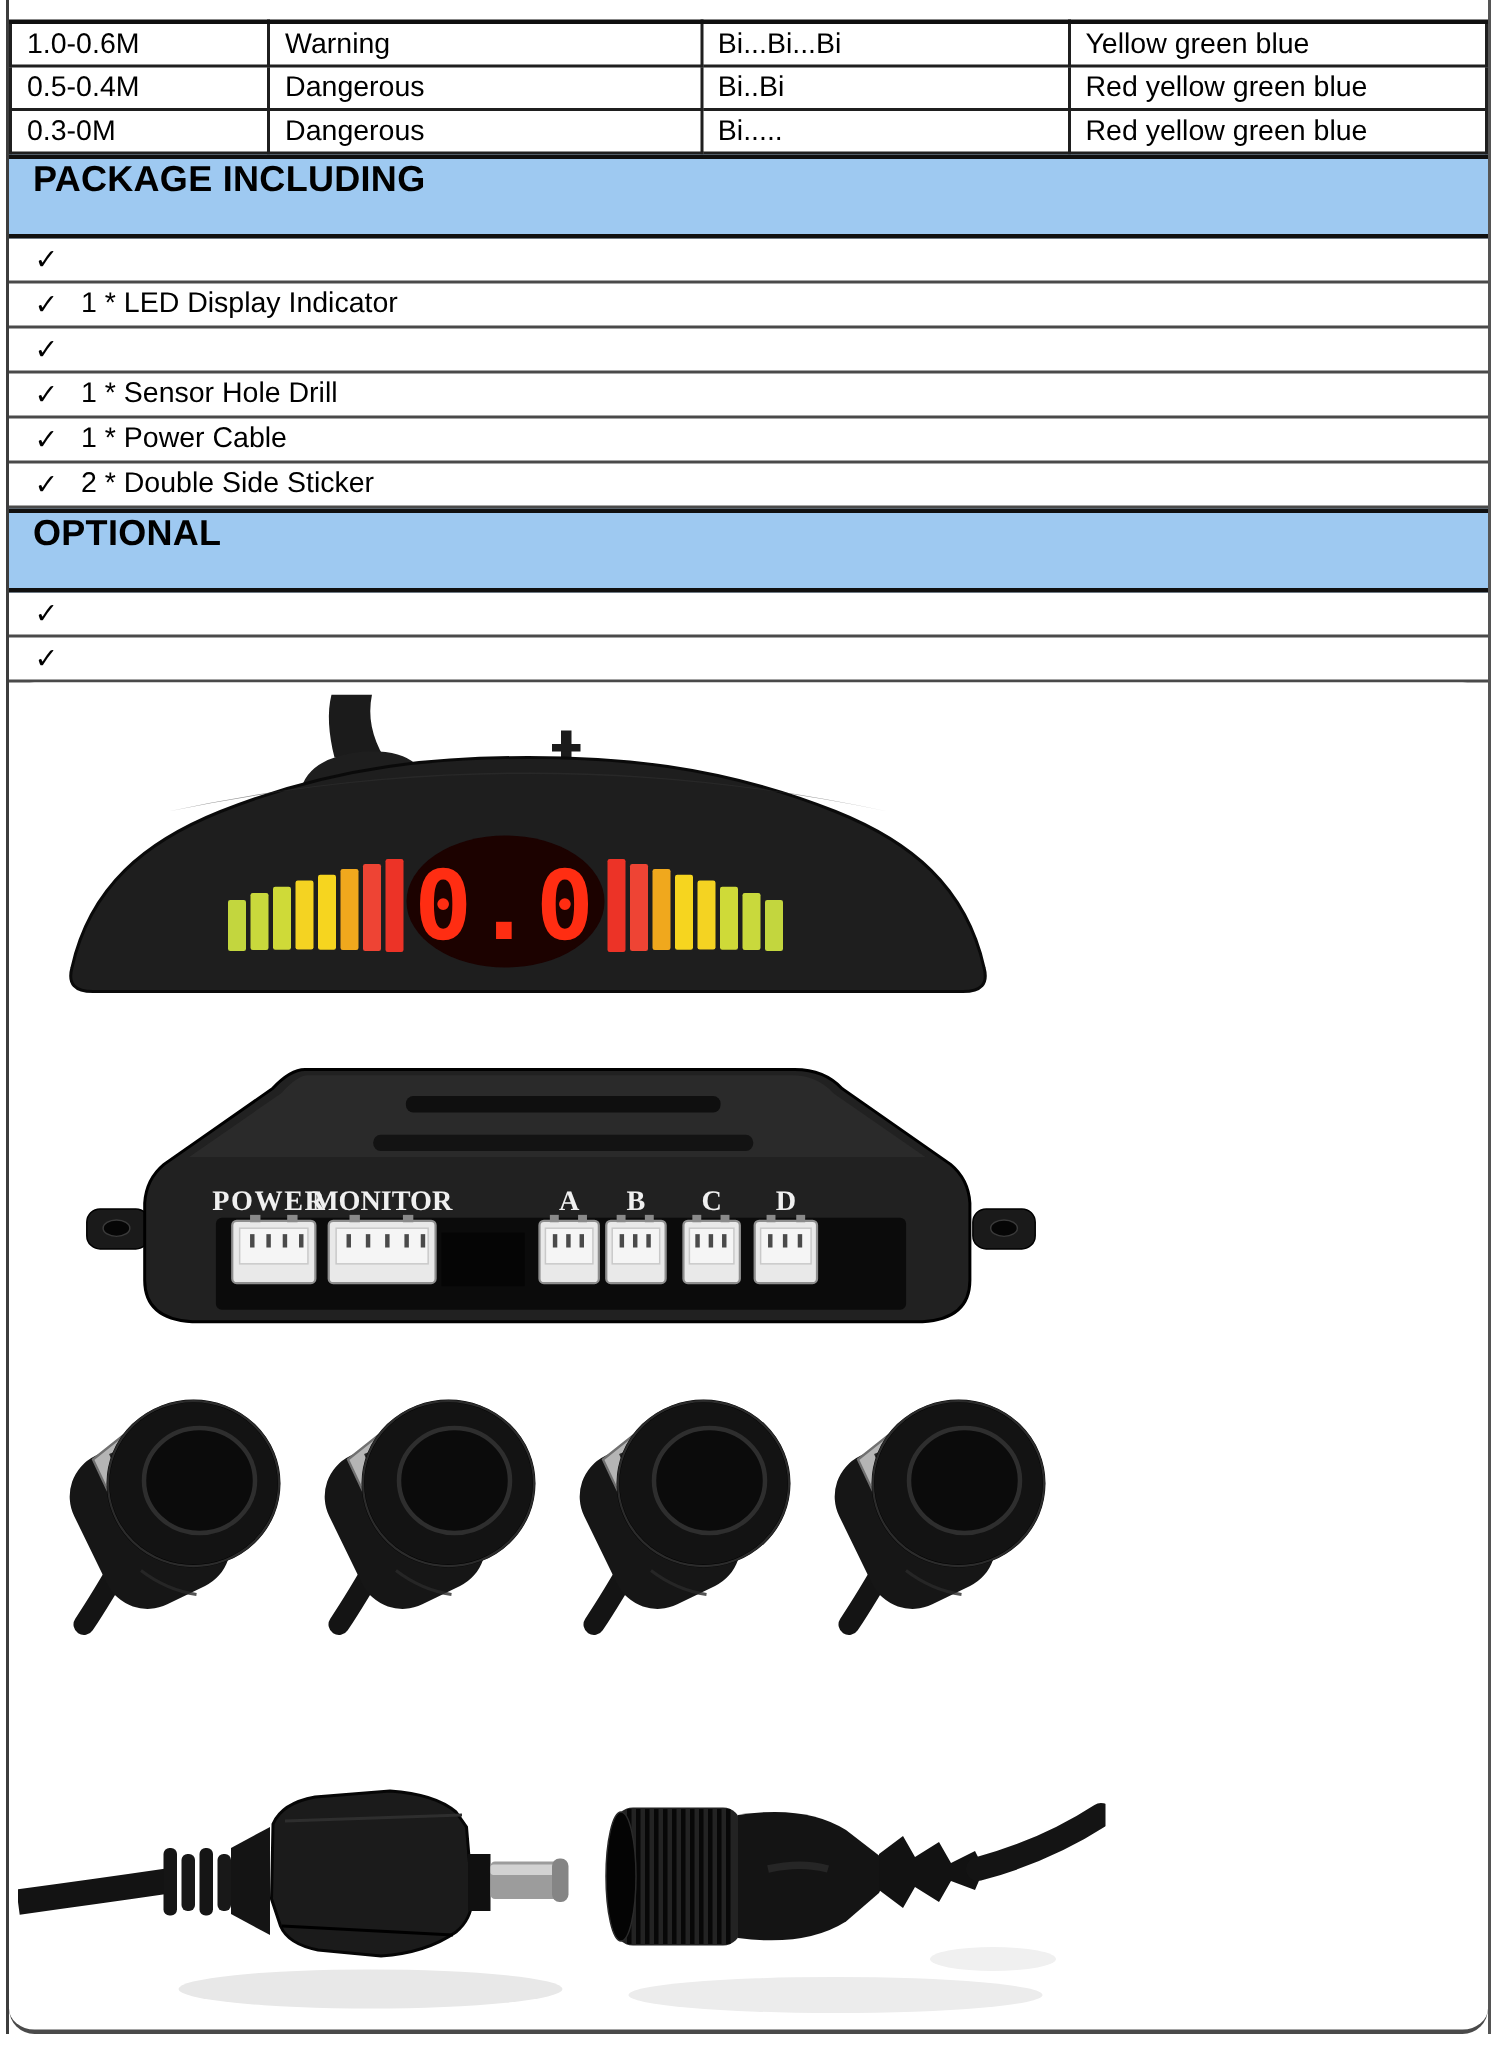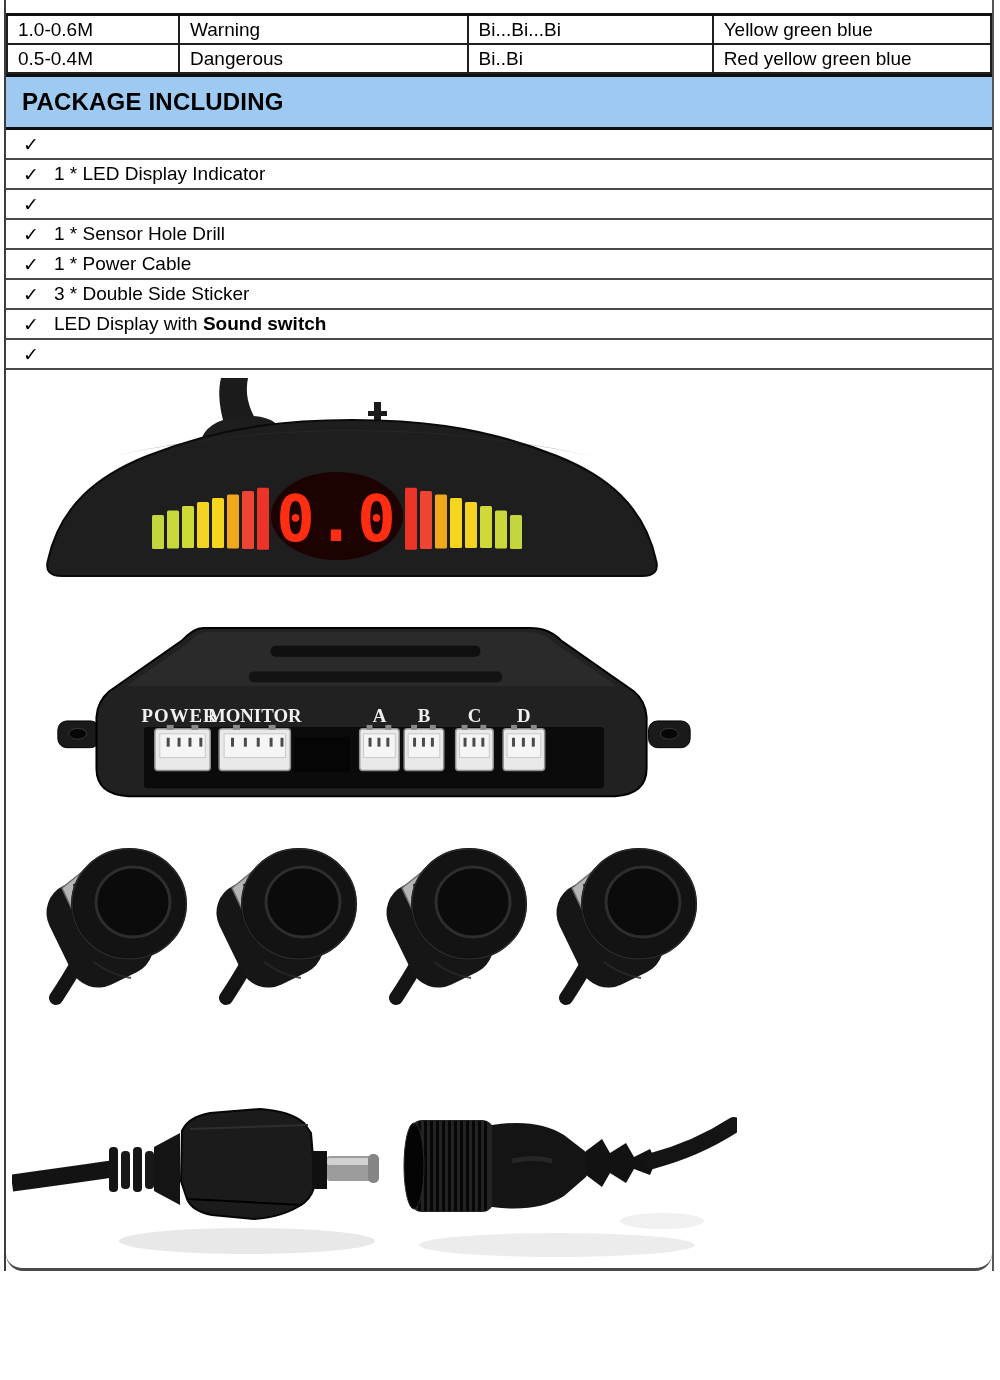--- a/index.html
+++ b/index.html
@@ -7,21 +7,21 @@
   .doc{position:absolute;left:4px;top:0;width:990px;box-sizing:border-box;
        border-left:2px solid #3d3d3d;border-right:2px solid #555;}
   .top-stub{height:13px;}
   table.spec{width:100%;border-collapse:collapse;table-layout:fixed;}
   table.spec td{border:2px solid var(--table-border,#1f1f1f);height:27px;font-size:19px;
        padding:0 4px 0 10px;vertical-align:middle;white-space:nowrap;overflow:hidden;}
   table.spec{border-top:3px solid #101010;}
   .c1{width:17%;}.c2{width:29.6%;margin-top:33px;}.c3{width:24.9%;margin-top:40px;}.c4{width:28.5%;}
   .section-header{height:50px;background:var(--header-bg,#9ec9f1);
        border-top:3px solid #101010;border-bottom:3px solid #101010;
-       display:flex;align-items:center;padding-left:16px;font-size:24px;font-weight:bold;letter-spacing:.2px;}
+       display:flex;align-items:flex-start;padding-left:16px;font-size:24px;font-weight:bold;letter-spacing:.2px;}
   .check-row{height:28px;border-bottom:2px solid var(--row-border,#4a4a4a);
        display:flex;align-items:center;font-size:19px;}
   .check{width:24px;margin-left:17px;font-size:19px;flex:none;}
   .check-row .txt{margin-left:7px;white-space:nowrap;}
   .image-cell{height:901px;box-sizing:border-box;border-bottom:3px solid #4a4a4a;padding-top:8px;background:#fff;border-radius:17px;}
   svg{display:block;}
   .led-svg{margin-left:36px;}
   .box-svg{margin-left:48px;margin-top:6px;}
   .sensors-row{display:flex;margin-left:20px;margin-top:12px;gap:2px;}
   .conn-svg{margin-left:6px;margin-top:56px;}
@@ -41,20 +41,26 @@
       <td class="c2">Warning</td>
       <td class="c3">Bi...Bi...Bi</td>
       <td class="c4">Yellow green blue</td>
     </tr>
     <tr>
       <td>0.5-0.4M</td>
       <td>Dangerous</td>
       <td>Bi..Bi</td>
       <td>Red yellow green blue</td>
     </tr>
+    <tr>
+      <td>0.3-0M</td>
+      <td>Dangerous</td>
+      <td>Bi.....</td>
+      <td>Red yellow green blue</td>
+    </tr>
   </tbody>
     </table>
 
   <div class="section-header">
     <span>PACKAGE INCLUDING</span>
   </div>
   <div class="check-row">
     <span class="check">✓</span>
   </div>
   <div class="check-row">
@@ -67,26 +73,28 @@
   <div class="check-row">
     <span class="check">✓</span>
     <span class="txt">1 * Sensor Hole Drill</span>
   </div>
   <div class="check-row">
     <span class="check">✓</span>
     <span class="txt">1 * Power Cable</span>
   </div>
   <div class="check-row">
     <span class="check">✓</span>
-    <span class="txt">3 * Double Side Sticker</span>
-  </div>
-
-  <div class="check-row">
-    <span class="check">✓</span>
-    <span class="txt"><span>LED Display with </span><b>Sound switch</b><span></span></span>
+    <span class="txt">2 * Double Side Sticker</span>
+  </div>
+
+  <div class="section-header">
+    <span>OPTIONAL</span>
+  </div>
+  <div class="check-row">
+    <span class="check">✓</span>
   </div>
   <div class="check-row">
     <span class="check">✓</span>
   </div>
 
   <div class="image-cell">
 
     <svg class="led-svg" width="620" height="238" viewBox="0 0 620 238">
       <path d="M 181,42 C 177,26 176,12 179,0 L 206,0 C 203,15 206,28 214,42 Z" fill="#1b1b1b"></path>
       <path d="M 158,66 Q 162,42 200,38 Q 238,36 242,60 Q 244,70 238,74 L 166,74 Q 156,72 158,66 Z" fill="#1e1e1e"></path>

